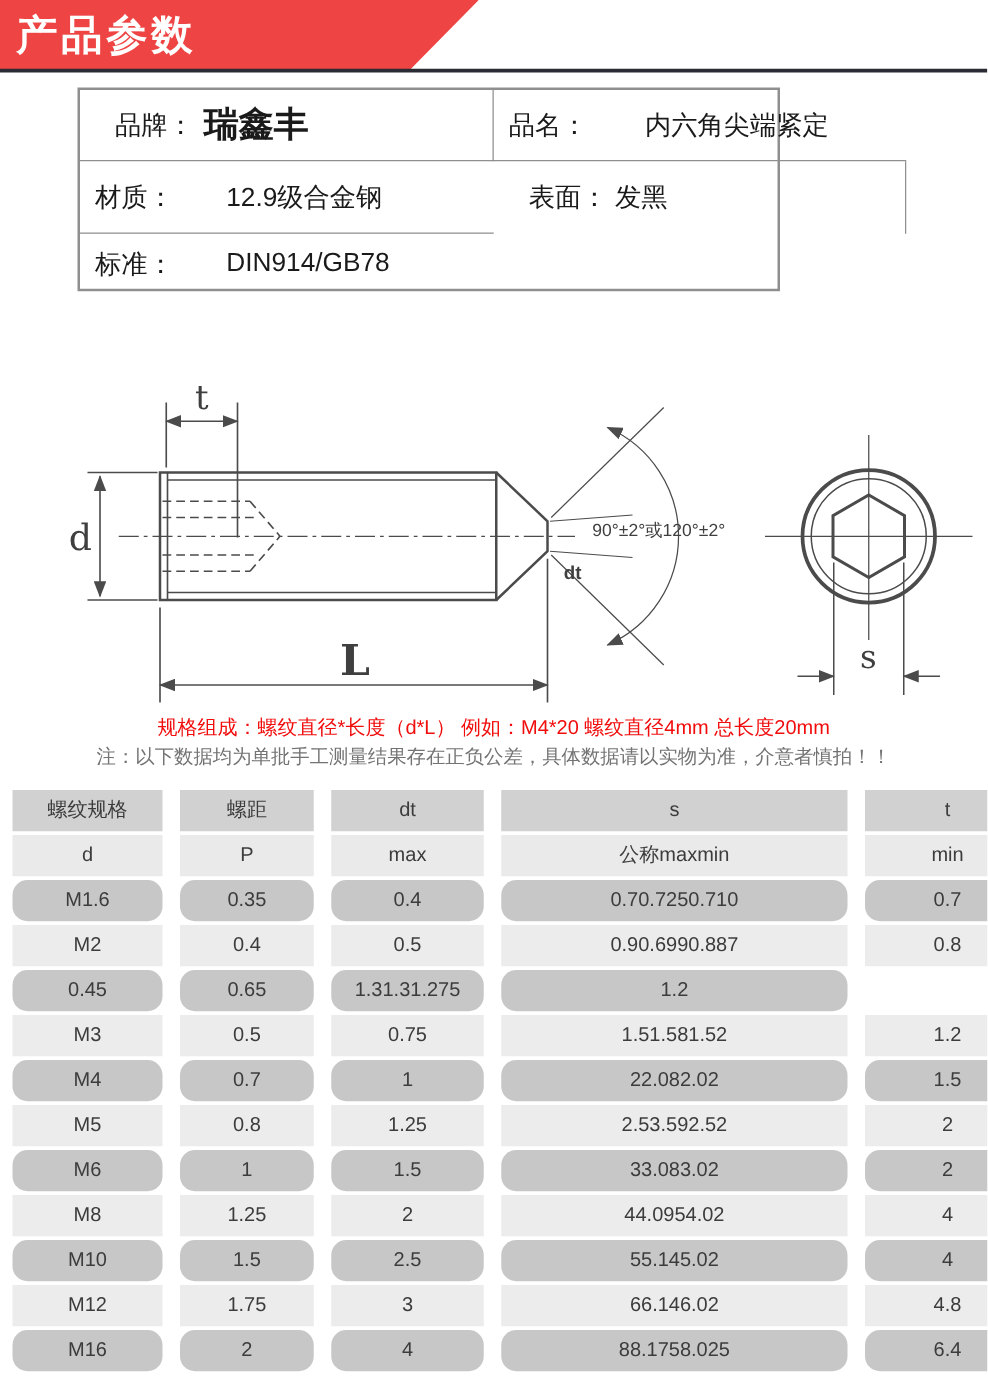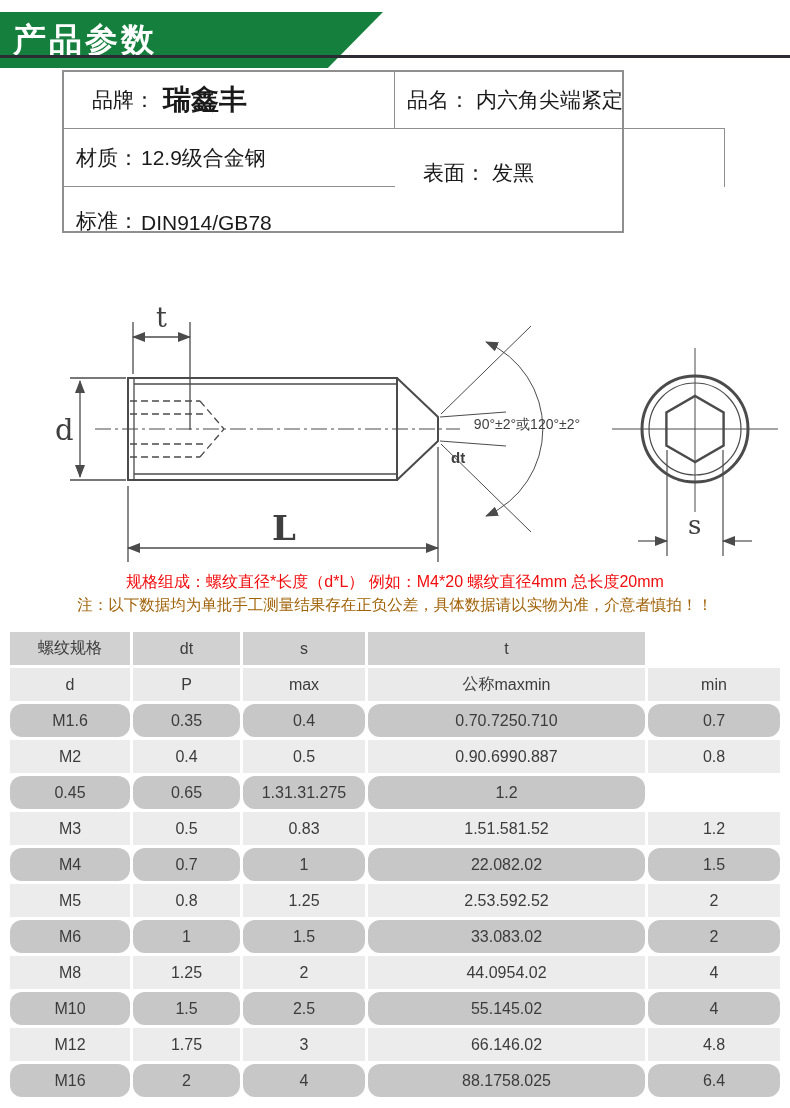--- a/index.html
+++ b/index.html
@@ -1,54 +1,54 @@
 <!DOCTYPE html>
 <html><head>
 <meta charset="utf-8">
 <style>
   html,body{margin:0;padding:0;background:#fff;}
   #page{position:relative;width:790px;height:1108px;background:#fff;overflow:hidden;
         font-family:"Liberation Sans",sans-serif;color:#1a1a1a;}
 
   
-  .banner{position:absolute;left:0;top:12px;width:383px;height:56px;background:#15803d;
+  .banner{position:absolute;left:0;top:0;width:383px;height:56px;background:#ef4444;
           clip-path:polygon(0 0,100% 0,85.6% 100%,0 100%);
           display:flex;align-items:center;}
   .banner-title{color:#fff;font-size:33px;font-weight:bold;letter-spacing:3px;padding-left:13px;}
   .banner-underline{position:absolute;left:0;top:55px;width:790px;height:3px;background:#2b2b33;}
 
   
   .info-table{position:absolute;left:62px;top:70px;width:562px;height:163px;
               display:grid;grid-template-columns:331px 330px;grid-template-rows:57px 58px 48px;
               border:2px solid #8f8f8f;box-sizing:border-box;background:#fff;}
   .info-cell{display:flex;align-items:center;box-sizing:border-box;
              border-right:1px solid #8f8f8f;border-bottom:1px solid #8f8f8f;font-size:21px;}
-  .info-cell.last-col{border-right:none;}
-  .info-cell.last-row{border-bottom:none;align-items:flex-end;}
+  .info-cell.last-col{border-right:none;gap:40px;}
+  .info-cell.last-row{border-bottom:none;}
   .info-cell.left{padding-left:28px;}
   .info-cell.right{padding-left:12px;}
   .info-label{white-space:nowrap;}
   .info-value{margin-left:6px;white-space:nowrap;}
   .info-value.brand{font-size:28px;font-weight:bold;margin-left:8px;}
 
   
   .drawing{position:absolute;left:0;top:295px;}
   .drawing text{fill:#3f3f3f;}
   .dimtxt{font-family:"DejaVu Serif",serif;}
 
   
   .note-red{position:absolute;left:0;top:572px;width:790px;text-align:center;
             color:#f20d0d;font-size:16px;}
   .note-black{position:absolute;left:0;top:595px;width:790px;text-align:center;
-              color:#a16207;font-size:15.5px;}
+              color:#737373;font-size:15.5px;}
 
   
   .spec-table{position:absolute;left:10px;top:632px;width:770px;}
   .t-row{display:grid;grid-template-columns:120px 107px 122px 277px 132px;
-         column-gap:3px;height:33px;margin-bottom:3px;font-size:16px;color:#3c3c3c;}
+         column-gap:14px;height:33px;margin-bottom:3px;font-size:16px;color:#3c3c3c;}
   .t-row>div{display:flex;align-items:center;justify-content:center;}
   .s-group{display:grid;grid-template-columns:1fr 1fr 1fr;}
   .s-group>div{display:flex;align-items:center;justify-content:center;}
   .hdr1>div{background:#d1d1d1;}
   .hdr2>div{background:#eaeaea;}
   .t-row.dark>div{background:#c7c7c7;border-radius:12px;}
   .t-row.light>div{background:#ececec;}
   .hdr1 .s-group,.hdr2 .s-group,.t-row .s-group{padding:0;}
 </style>
 </head>
@@ -147,20 +147,21 @@
     <text x="527" y="429" font-size="14" text-anchor="middle">90°±2°或120°±2°</text>
     <text class="dimtxt" x="688" y="534" font-size="26">s</text>
   </svg>
 
   <div class="note-red">规格组成：螺纹直径*长度（d*L） 例如：M4*20 螺纹直径4mm 总长度20mm</div>
   <div class="note-black">注：以下数据均为单批手工测量结果存在正负公差，具体数据请以实物为准，介意者慎拍！！</div>
 
   <div class="spec-table">
     <div class="t-row hdr1">
       <div>螺纹规格</div>
+      <div>螺距</div>
       <div>dt</div>
       <div>s</div>
       <div>t</div>
     </div>
     <div class="t-row hdr2">
       <div>d</div>
       <div>P</div>
       <div>max</div>
       <div class="s-group">
         <div>公称</div>
@@ -201,21 +202,21 @@
         <div class="c-s1">1.3</div>
         <div class="c-s2">1.3</div>
         <div class="c-s3">1.275</div>
       </div>
       <div class="c-t">1.2</div>
     </div>
 
     <div class="t-row light">
       <div class="c-d">M3</div>
       <div class="c-p">0.5</div>
-      <div class="c-dt">0.83</div>
+      <div class="c-dt">0.75</div>
       <div class="s-group">
         <div class="c-s1">1.5</div>
         <div class="c-s2">1.58</div>
         <div class="c-s3">1.52</div>
       </div>
       <div class="c-t">1.2</div>
     </div>
 
     <div class="t-row dark">
       <div class="c-d">M4</div>

